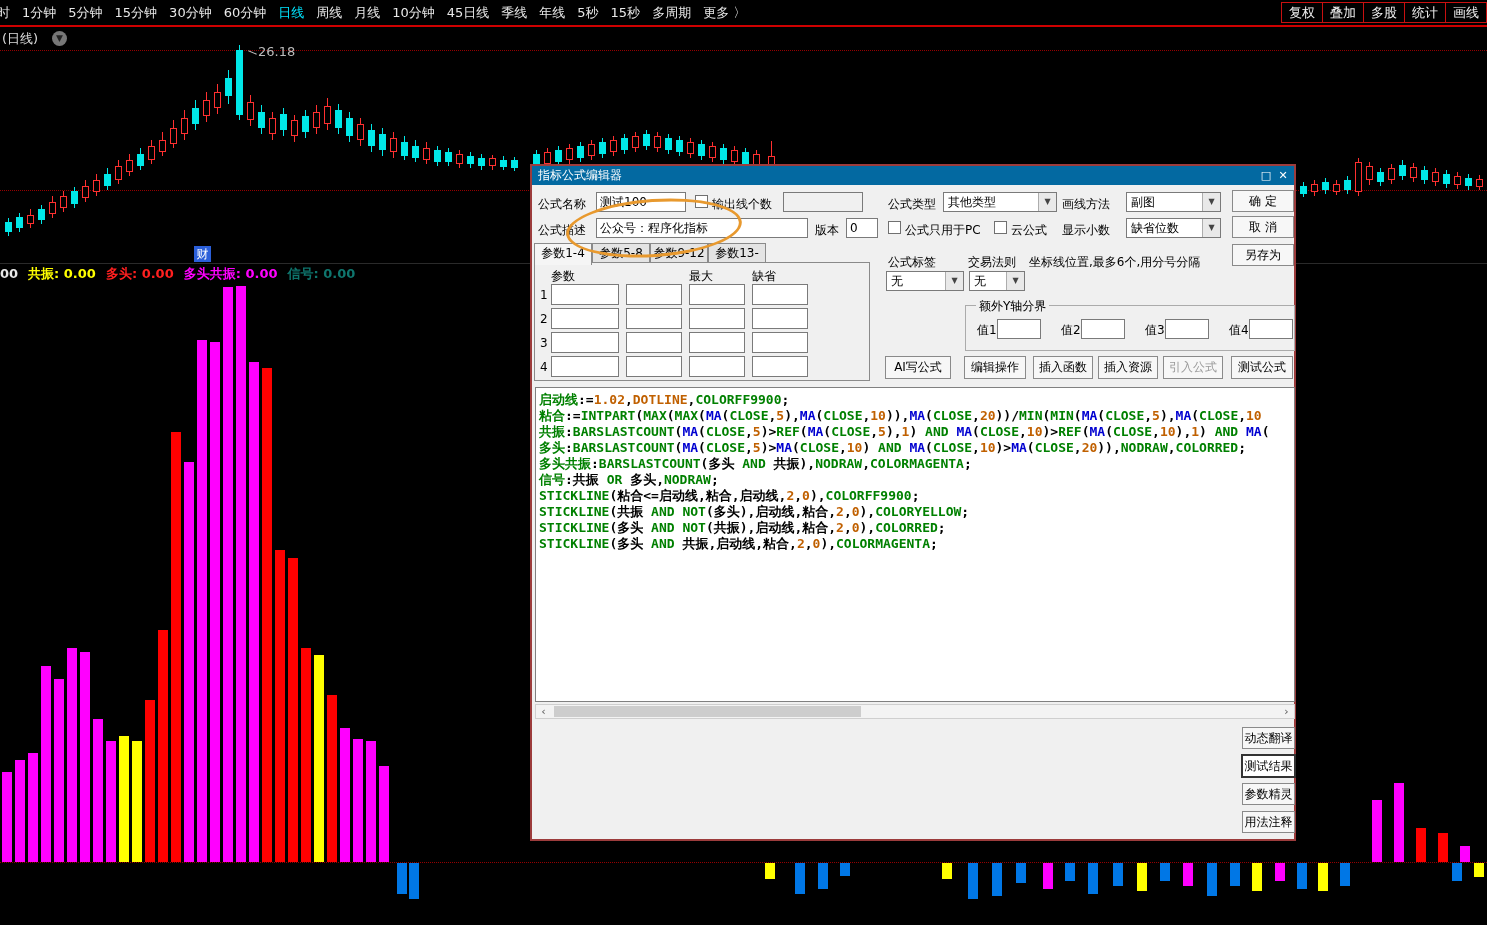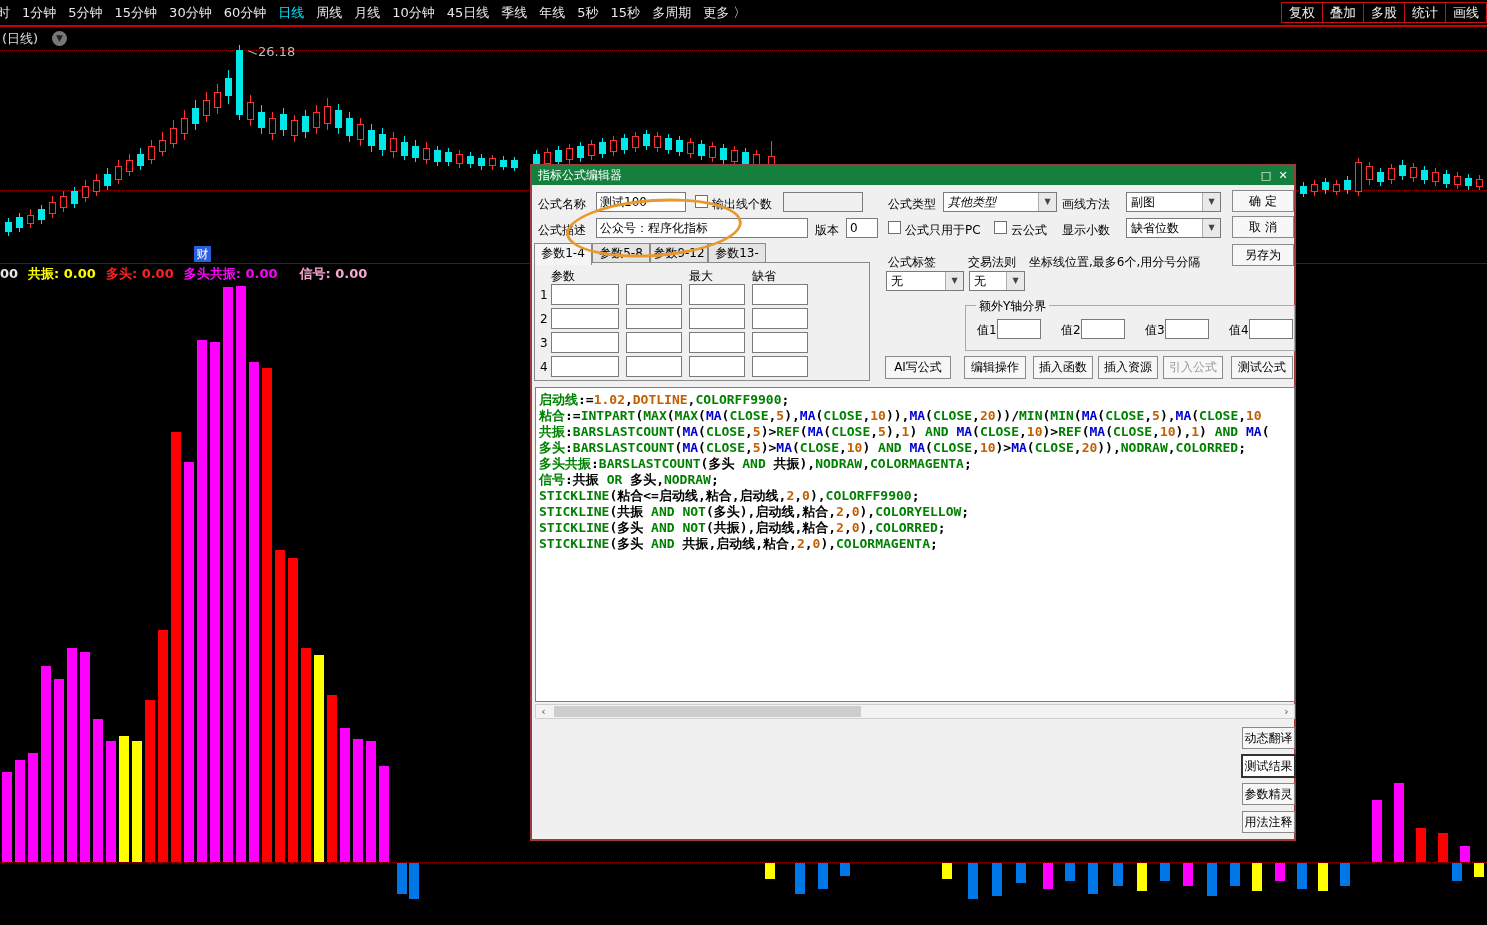--- a/index.html
+++ b/index.html
@@ -25,21 +25,21 @@
                   background:#777;color:#222;font-size:9px;line-height:15px;text-align:center;}
   #price-label{position:absolute;left:248px;top:44px;color:#BBB;font-size:13px;}
   #pane-tag{position:absolute;left:194px;top:246px;width:17px;height:16px;background:#2B5FD9;color:#FFF;
             font-size:12px;line-height:16px;text-align:center;}
   #pane-divider{position:absolute;left:0;top:263px;width:1487px;height:1px;background:#2A2A2A;}
   #ind-labels{position:absolute;left:0;top:265px;white-space:nowrap;font-size:13px;font-weight:bold;}
   #ind-labels span{margin-right:10px;}
   
   #dialog{position:absolute;left:530px;top:164px;width:766px;height:677px;background:#F0F0F0;
           border:2px solid #9C3C3C;box-sizing:border-box;font-size:12px;color:#000;}
-  #dlg-title{position:absolute;left:0;top:0;right:0;height:19px;background:#15803d;color:#FFF;
+  #dlg-title{position:absolute;left:0;top:0;right:0;height:19px;background:#0369a1;color:#FFF;
              font-size:12px;line-height:19px;padding-left:6px;}
   .dlg-sysbtn{position:absolute;top:2px;width:16px;height:15px;color:#FFF;font-size:11px;line-height:15px;text-align:center;}
   .ui-label{position:absolute;font-size:12px;color:#000;white-space:nowrap;}
   .tb-input{position:absolute;height:20px;border:1px solid #7A7A7A;background:#FFF;font-size:12px;
             padding:0 3px;box-sizing:border-box;font-family:"DejaVu Sans","Liberation Sans",sans-serif;}
   .tb-input:disabled{background:#F0F0F0;}
   .dd{position:absolute;height:20px;border:1px solid #7A7A7A;background:#FFF;box-sizing:border-box;}
   .dd .txt{display:block;font-size:12px;line-height:18px;padding-left:4px;}
   .dd .arr{position:absolute;right:0;top:0;bottom:0;width:17px;background:#E9E9E9;border-left:1px solid #ADADAD;
            text-align:center;font-size:8px;color:#444;line-height:17px;}
@@ -320,36 +320,36 @@
       <div class="hist-bar" style="left: 1318px; top: 863px; height: 28px; background: rgb(255, 255, 0);"></div>
       <div class="hist-bar" style="left: 1340px; top: 863px; height: 23px; background: rgb(0, 119, 230);"></div>
       <div class="hist-bar" style="left: 1452px; top: 863px; height: 18px; background: rgb(0, 119, 230);"></div>
       <div class="hist-bar" style="left: 1474px; top: 863px; height: 14px; background: rgb(255, 255, 0);"></div>
     </div>
 
   <div id="period-label">(日线)</div>
   <div id="period-chevron">▼</div>
   <div id="price-label"><span style="display:inline-block;width:9px;border-top:1px solid #BBB;vertical-align:middle;transform:rotate(24deg);margin-right:1px;"></span><span>26.18</span></div>
   <div id="pane-tag">财</div>
-  <div id="ind-labels"><span style="color: rgb(232, 232, 232);">00</span><span style="color: rgb(255, 255, 0);">共振: 0.00</span><span style="color: rgb(255, 32, 32);">多头: 0.00</span><span style="color: rgb(255, 0, 255);">多头共振: 0.00</span><span style="color: #f9a8d4; margin-left: 12px;">信号: 0.00</span></div>
+  <div id="ind-labels"><span style="color: rgb(232, 232, 232);">00</span><span style="color: rgb(255, 255, 0);">共振: 0.00</span><span style="color: rgb(255, 32, 32);">多头: 0.00</span><span style="color: rgb(255, 0, 255);">多头共振: 0.00</span><span style="color: #0f766e;">信号: 0.00</span></div>
 
   <div id="dialog">
     <div id="dlg-title">
       <span>指标公式编辑器</span>
       <span class="dlg-sysbtn" style="right:20px;">□</span>
       <span class="dlg-sysbtn" style="right:3px;">✕</span>
     </div>
 
     <span class="ui-label" style="left:6px;top:30px;">公式名称</span>
     <input class="tb-input" style="left: 64px; top: 26px; width: 90px;" value="测试100">
     <span class="cb" style="left:163px;top:29px;"></span>
     <span class="ui-label" style="left:180px;top:30px;">输出线个数</span>
     <input class="tb-input" style="left: 251px; top: 26px; width: 80px;" disabled="">
     <span class="ui-label" style="left:356px;top:30px;">公式类型</span>
-    <div class="dd" style="left:411px;top:26px;width:114px;font-style:italic;">
+    <div class="dd" style="left:411px;top:26px;width:114px;">
       <span class="txt">其他类型</span>
       <span class="arr">▼</span>
     </div>
     <span class="ui-label" style="left:530px;top:30px;">画线方法</span>
     <div class="dd" style="left:594px;top:26px;width:95px;">
       <span class="txt">副图</span>
       <span class="arr">▼</span>
     </div>
 
     <span class="ui-label" style="left:6px;top:56px;">公式描述</span>

